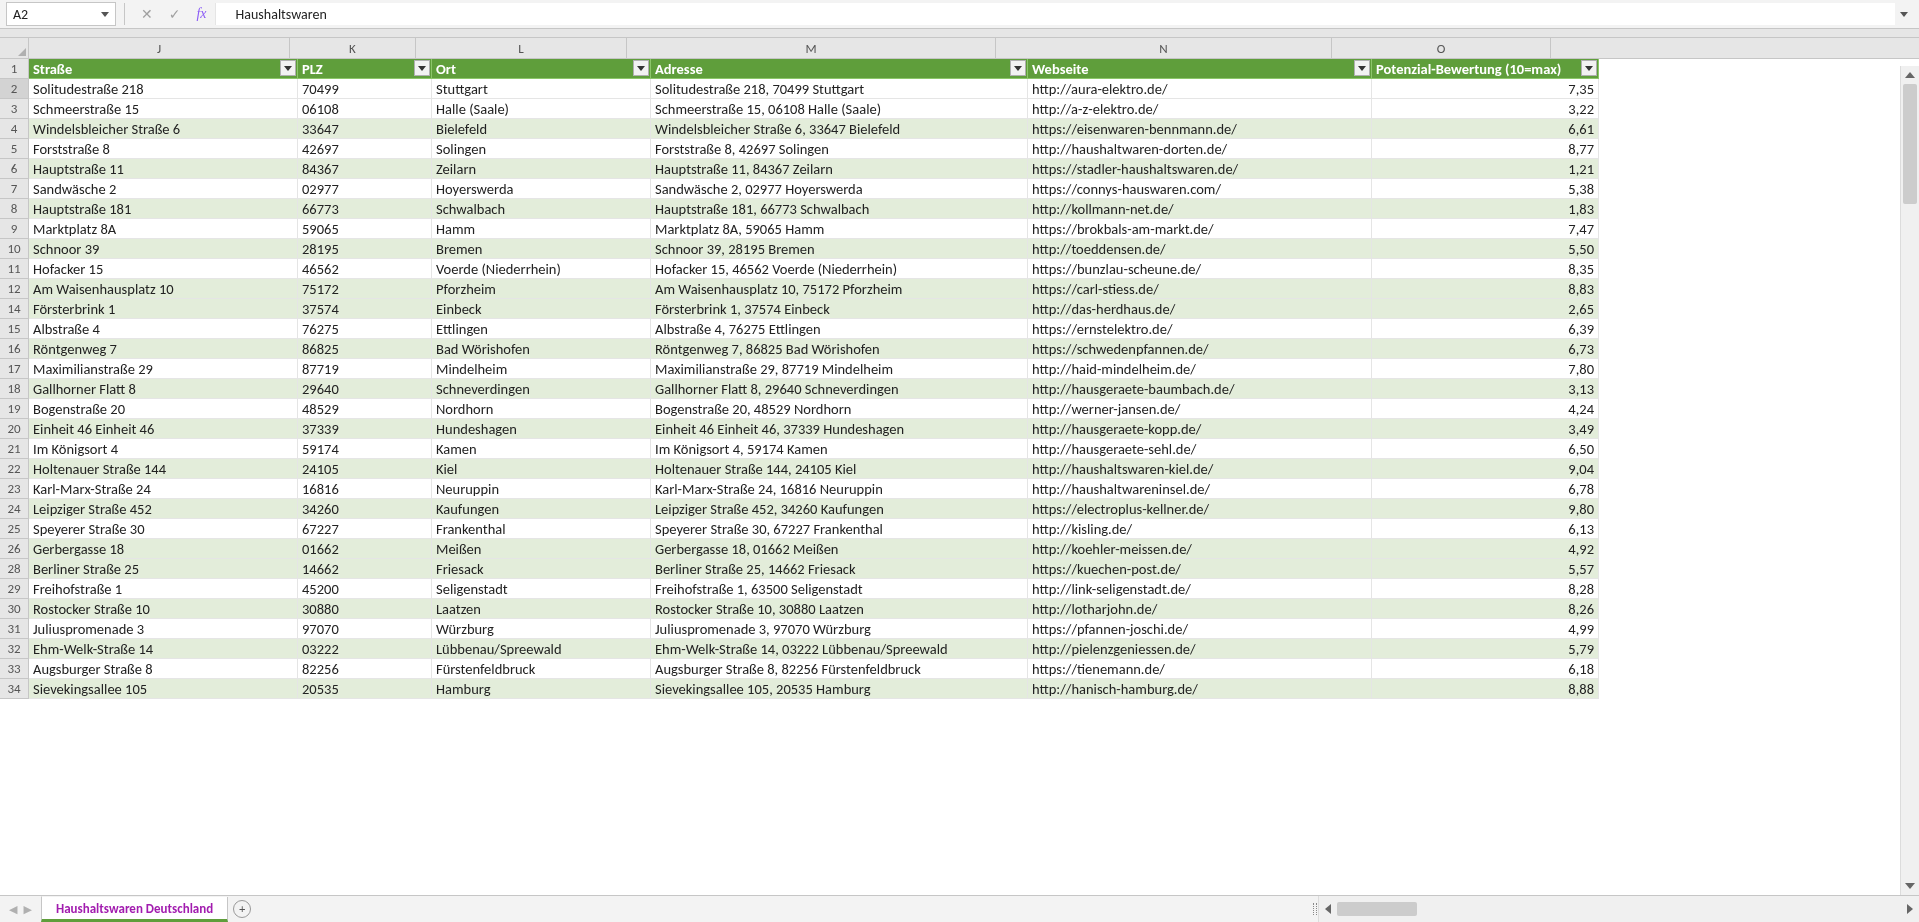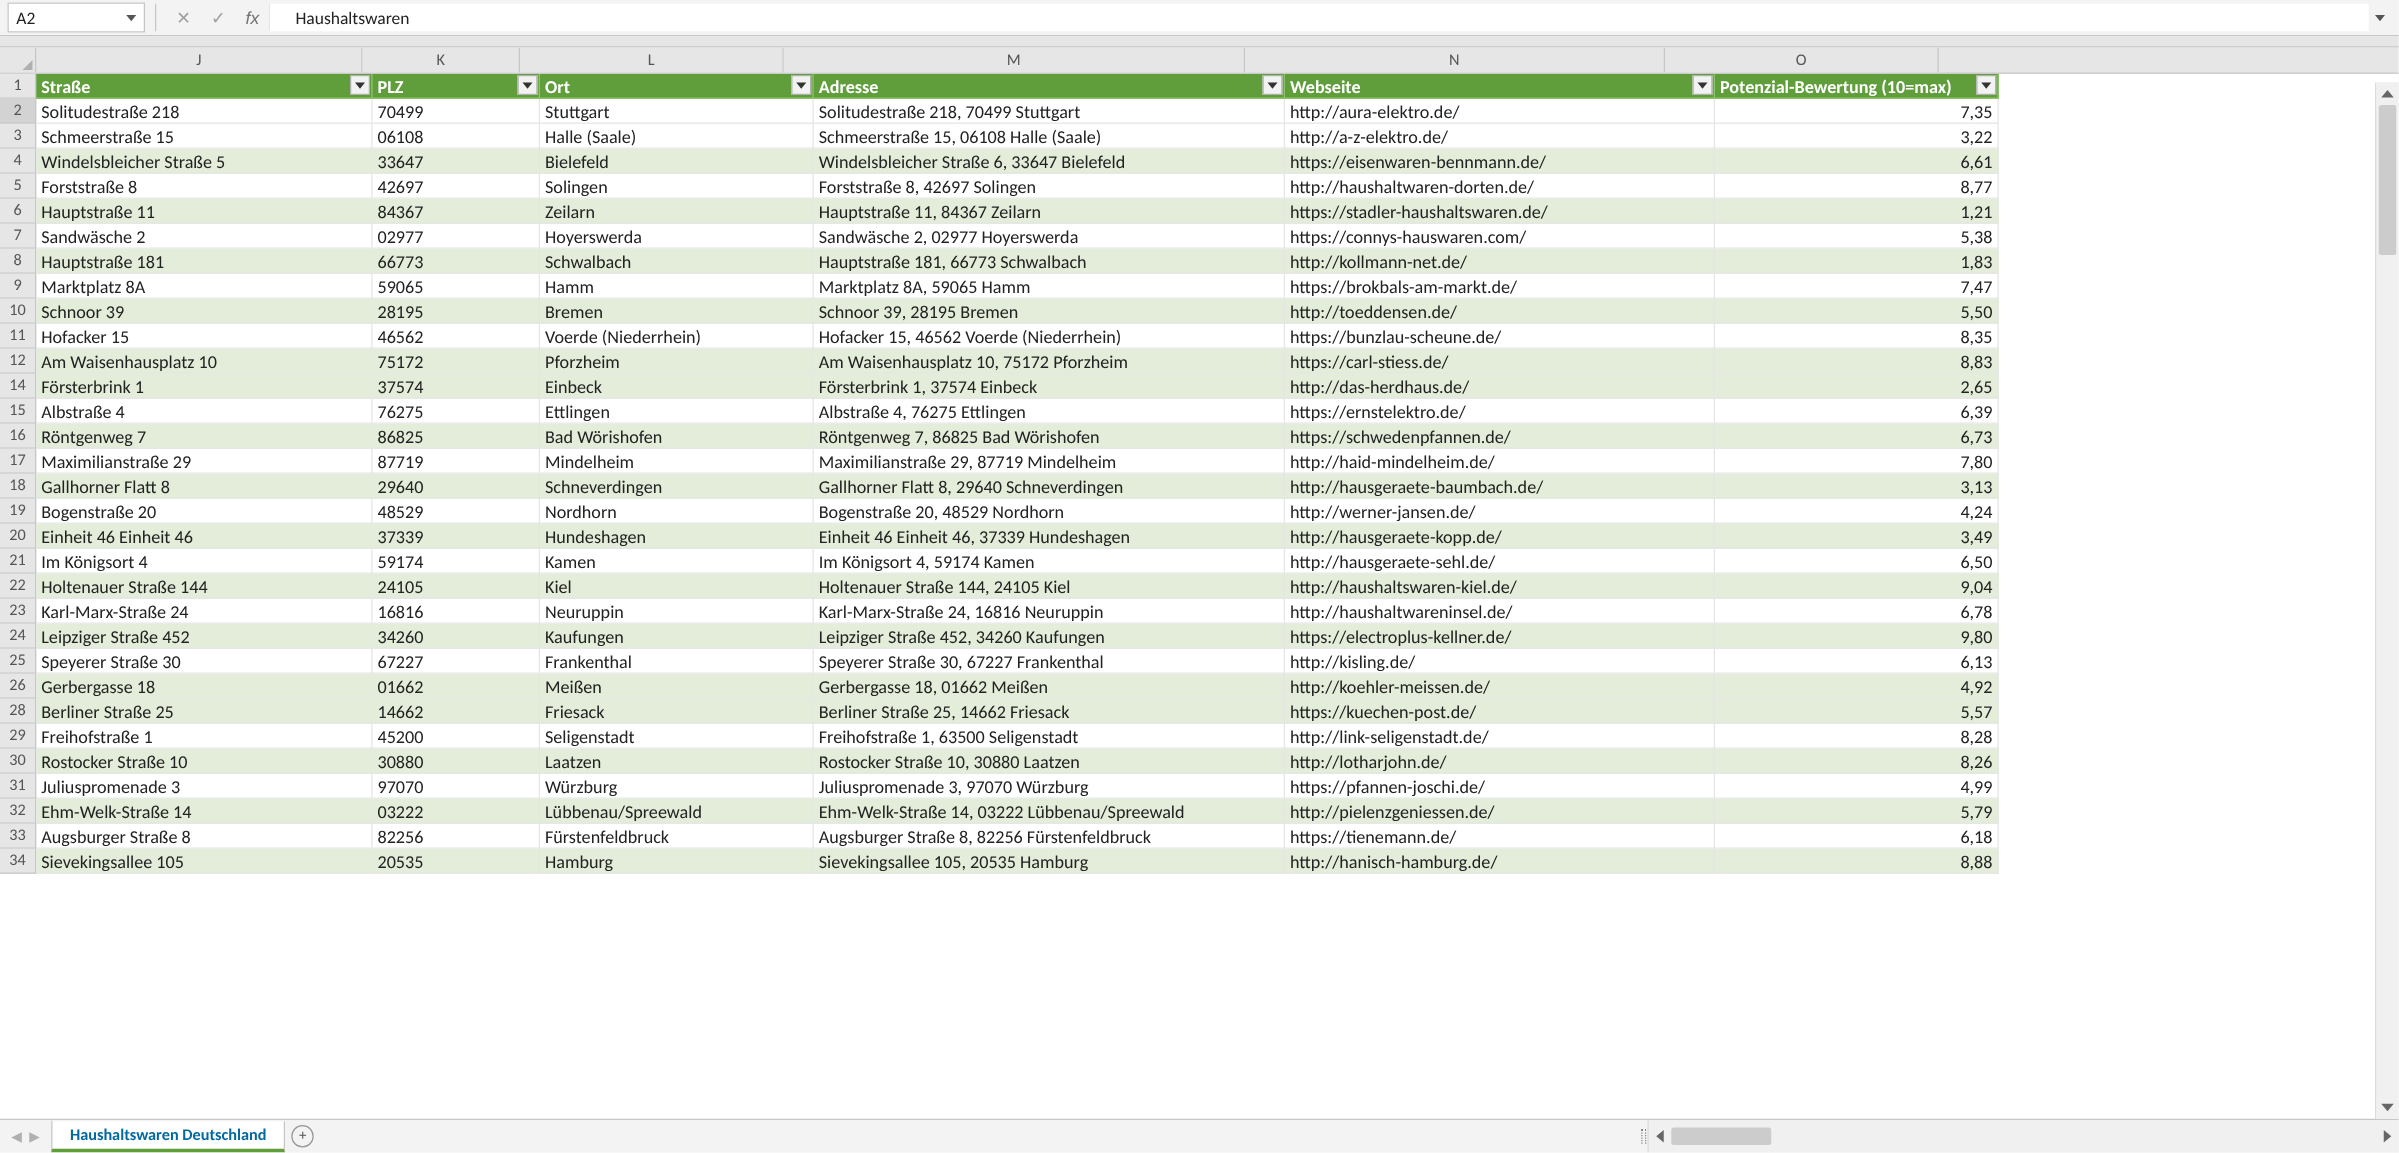--- a/index.html
+++ b/index.html
@@ -44,21 +44,21 @@
   }
   .namebox .dd {
     width: 0; height: 0;
     border-left: 4px solid transparent;
     border-right: 4px solid transparent;
     border-top: 5px solid #555;
   }
   .fdiv { width:1px; height:22px; background:#c6c6c6; margin:0 8px;}
   .fx-icons { display:flex; align-items:center; color:#a0a0a0;}
   .fx-icons span { margin: 0 8px; }
-  .fx-label { font-style: italic; font-family: Liberation Sans, sans-serif; margin: 0 8px 0 8px; color:#737373;}
+  .fx-label { font-style: italic; font-family: Liberation Serif, serif; margin: 0 8px 0 8px; color:#8b5cf6;}
   .formula-input {
     flex: 1;
     height: 22px;
     border: none;
     background: #fff;
     padding: 0 20px;
     display:flex; align-items:center;
     border-left:1px solid #e5e5e5;
   }
   .fexpand {
@@ -165,21 +165,21 @@
   .tab-nav span { color:#b0b0b0; margin:0 3px; font-size:11px;}
   .tabs { display:flex; align-items:flex-end;}
   .tab {
     padding:4px 14px 3px 14px;
     border:1px solid #c6c6c6;
     border-top:none;
     background:#fff;
     margin-left:-1px;
     position:relative;
   }
-  .tab.active { border-bottom:3px solid #5f9e3b; font-weight:600; color:#0369a1; background:#fff;}
+  .tab.active { border-bottom:3px solid #5f9e3b; font-weight:600; color:#a21caf; background:#fff;}
   .addtab { display:flex; align-items:center; justify-content:center; width:28px; color:#555;}
   .addtab .circ{width:16px;height:16px;border:1px solid #999;border-radius:50%;display:flex;align-items:center;justify-content:center;font-size:12px;line-height:12px;}
 
   .splitter { width:6px;display:flex;align-items:center;justify-content:center;color:#999;}
   .splitter div{width:2px;height:12px;border-left:1px dotted #888;border-right:1px dotted #888;}
 
   .tabs-spacer { flex:1;}
   .hscroll {
     width:600px; display:flex; align-items:center; background:#f0f0f0;
     border-left:1px solid #dcdcdc;
@@ -287,21 +287,21 @@
           <div class="rowhdr">3</div>
           <div class="cell c-J">Schmeerstraße 15</div>
           <div class="cell c-K">06108</div>
           <div class="cell c-L">Halle (Saale)</div>
           <div class="cell c-M">Schmeerstraße 15, 06108 Halle (Saale)</div>
           <div class="cell c-N">http://a-z-elektro.de/</div>
           <div class="cell c-O num">3,22</div>
         </div>
         <div class="row band">
           <div class="rowhdr">4</div>
-          <div class="cell c-J">Windelsbleicher Straße 5</div>
+          <div class="cell c-J">Windelsbleicher Straße 6</div>
           <div class="cell c-K">33647</div>
           <div class="cell c-L">Bielefeld</div>
           <div class="cell c-M">Windelsbleicher Straße 6, 33647 Bielefeld</div>
           <div class="cell c-N">https://eisenwaren-bennmann.de/</div>
           <div class="cell c-O num">6,61</div>
         </div>
         <div class="row">
           <div class="rowhdr">5</div>
           <div class="cell c-J">Forststraße 8</div>
           <div class="cell c-K">42697</div>

